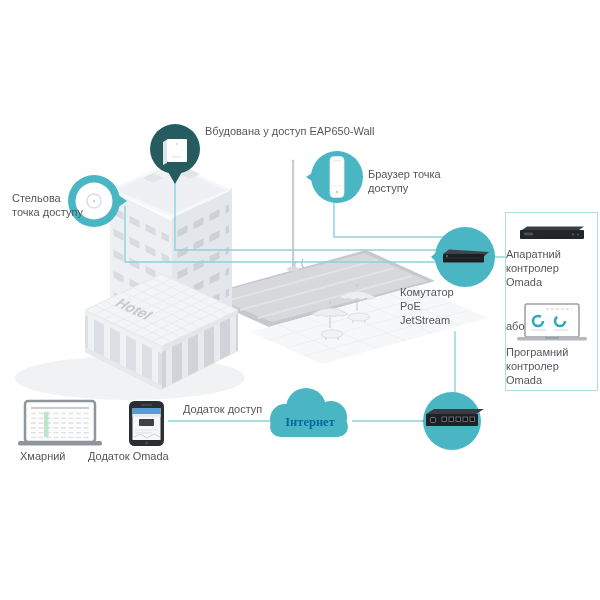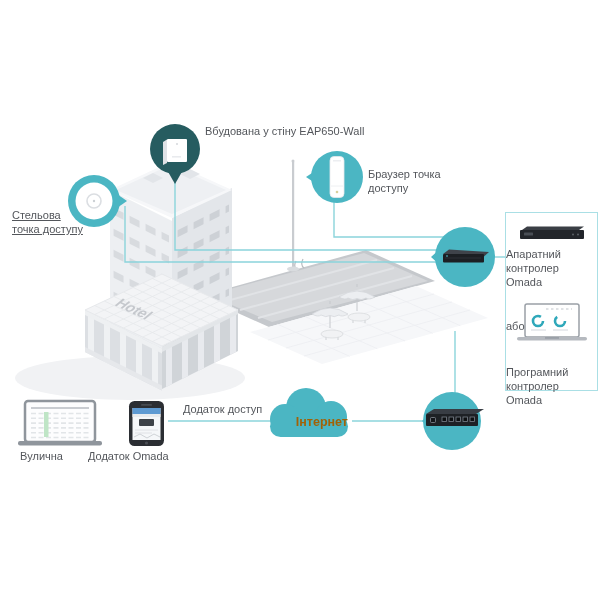--- a/index.html
+++ b/index.html
@@ -4,22 +4,22 @@
 <style>
   html,body{margin:0;padding:0;background:#ffffff;}
   #stage{position:relative;width:600px;height:600px;background:#ffffff;overflow:hidden;
          font-family:"Liberation Sans",sans-serif;color:#53565b;}
   #art{position:absolute;left:0;top:0;}
   .lbl{position:absolute;font-size:11px;line-height:14px;color:#53565b;white-space:pre-line;}
   .lbl.center{}
   .lbl.nowrap{white-space:nowrap;}
   #controller-box{position:absolute;left:505px;top:212px;width:91px;height:177px;
                   border:1px solid #aadfe5;background:transparent;}
-  #internet-label{position:absolute;left:272px;top:415px;width:76px;text-align:right;
-                  color:#a16207;font-weight:bold;font-size:12.5px;line-height:14px;}
+  #internet-label{position:absolute;left:272px;top:415px;width:76px;text-align:center;
+                  color:#0369a1;font-weight:bold;font-size:12.5px;line-height:14px;font-family:Liberation Serif, serif;}
 </style>
 </head>
 <body>
 
 <div id="stage">
 
   <svg id="art" width="600" height="600" viewBox="0 0 600 600">
     <defs>
       <pattern id="winL" width="16" height="21" patternUnits="userSpaceOnUse">
         <rect x="1.5" y="4" width="10" height="7" fill="#d8dbdf"></rect>
@@ -211,28 +211,31 @@
       <rect x="132.5" y="414" width="28" height="3" fill="#e8ebee"></rect>
       <rect x="139" y="419" width="15" height="7" rx="1" fill="#3d4248"></rect>
       <path d="M135,430 H158 M135,433 H152" stroke="#dfe2e6" stroke-width="1.2"></path>
       <path d="M134,437 L140,434 L147,438 L154,434 L160,437" stroke="#cfd3d7" stroke-width="1" fill="none"></path>
       <circle cx="146.5" cy="443" r="1.6" fill="#4a4e54"></circle>
     </g>
   </svg>
 
   <div id="controller-box"></div>
 
-  <div class="lbl nowrap" style="left:205px;top:124px;">Вбудована у стіну EAP650-Wall</div>
-  <div class="lbl" style="left:12px;top:208px;width:110px;text-decoration:underline;">Стельова
+  <div class="lbl nowrap" style="left:205px;top:124px;">Вбудована у доступ EAP650-Wall</div>
+  <div class="lbl" style="left:12px;top:191px;width:110px;">Стельова
 точка доступу</div>
   <div class="lbl" style="left:368px;top:167px;width:110px;">Браузер точка
 доступу</div>
+  <div class="lbl center" style="left:400px;top:285px;width:110px;">Комутатор
+PoE
+JetStream</div>
   <div class="lbl center" style="left:506px;top:247px;width:90px;">Апаратний
 контролер Omada</div>
   <div class="lbl center" style="left:506px;top:279px;width:90px;margin-top:40px;">або</div>
-  <div class="lbl center" style="left:506px;top:365px;width:90px;">Програмний
+  <div class="lbl center" style="left:506px;top:345px;width:90px;">Програмний
 контролер Omada</div>
   <div class="lbl nowrap" style="left:183px;top:402px;">Додаток доступ</div>
   <div id="internet-label">Інтернет</div>
-  <div class="lbl center" style="left:20px;top:449px;width:80px;">Вулична</div>
+  <div class="lbl center" style="left:20px;top:449px;width:80px;">Хмарний</div>
   <div class="lbl center" style="left:88px;top:449px;width:92px;">Додаток Omada</div>
 
 </div>
 
 </body></html>

